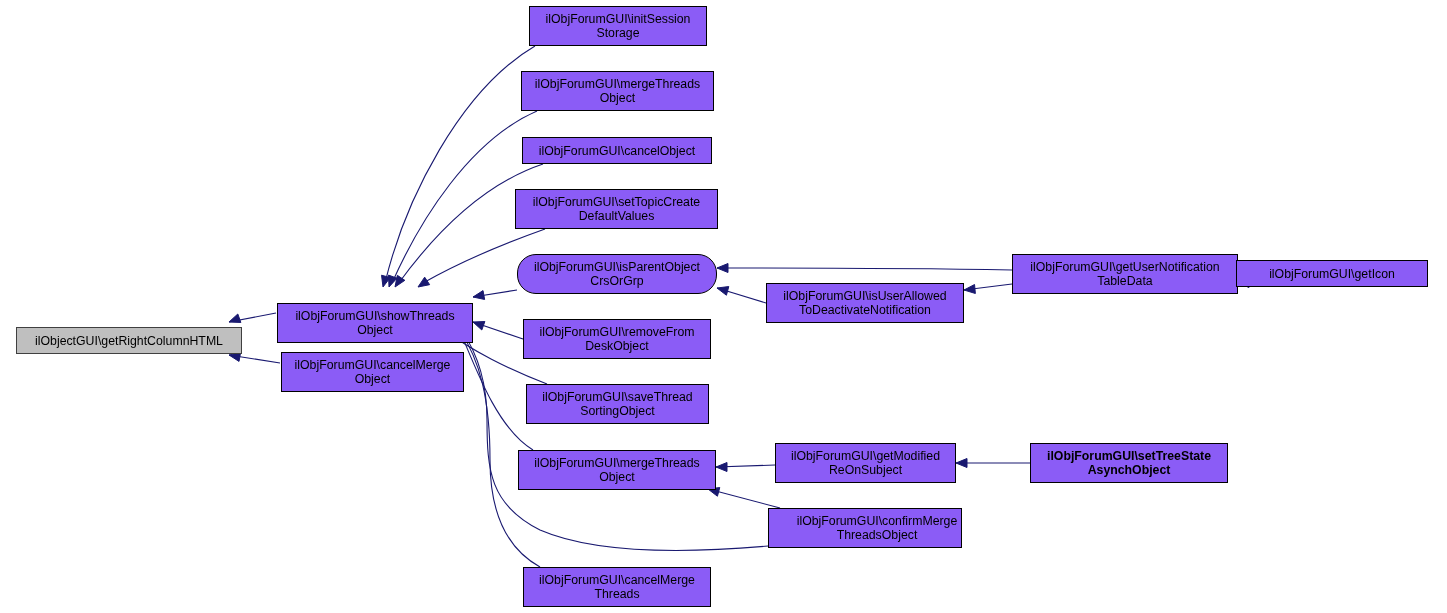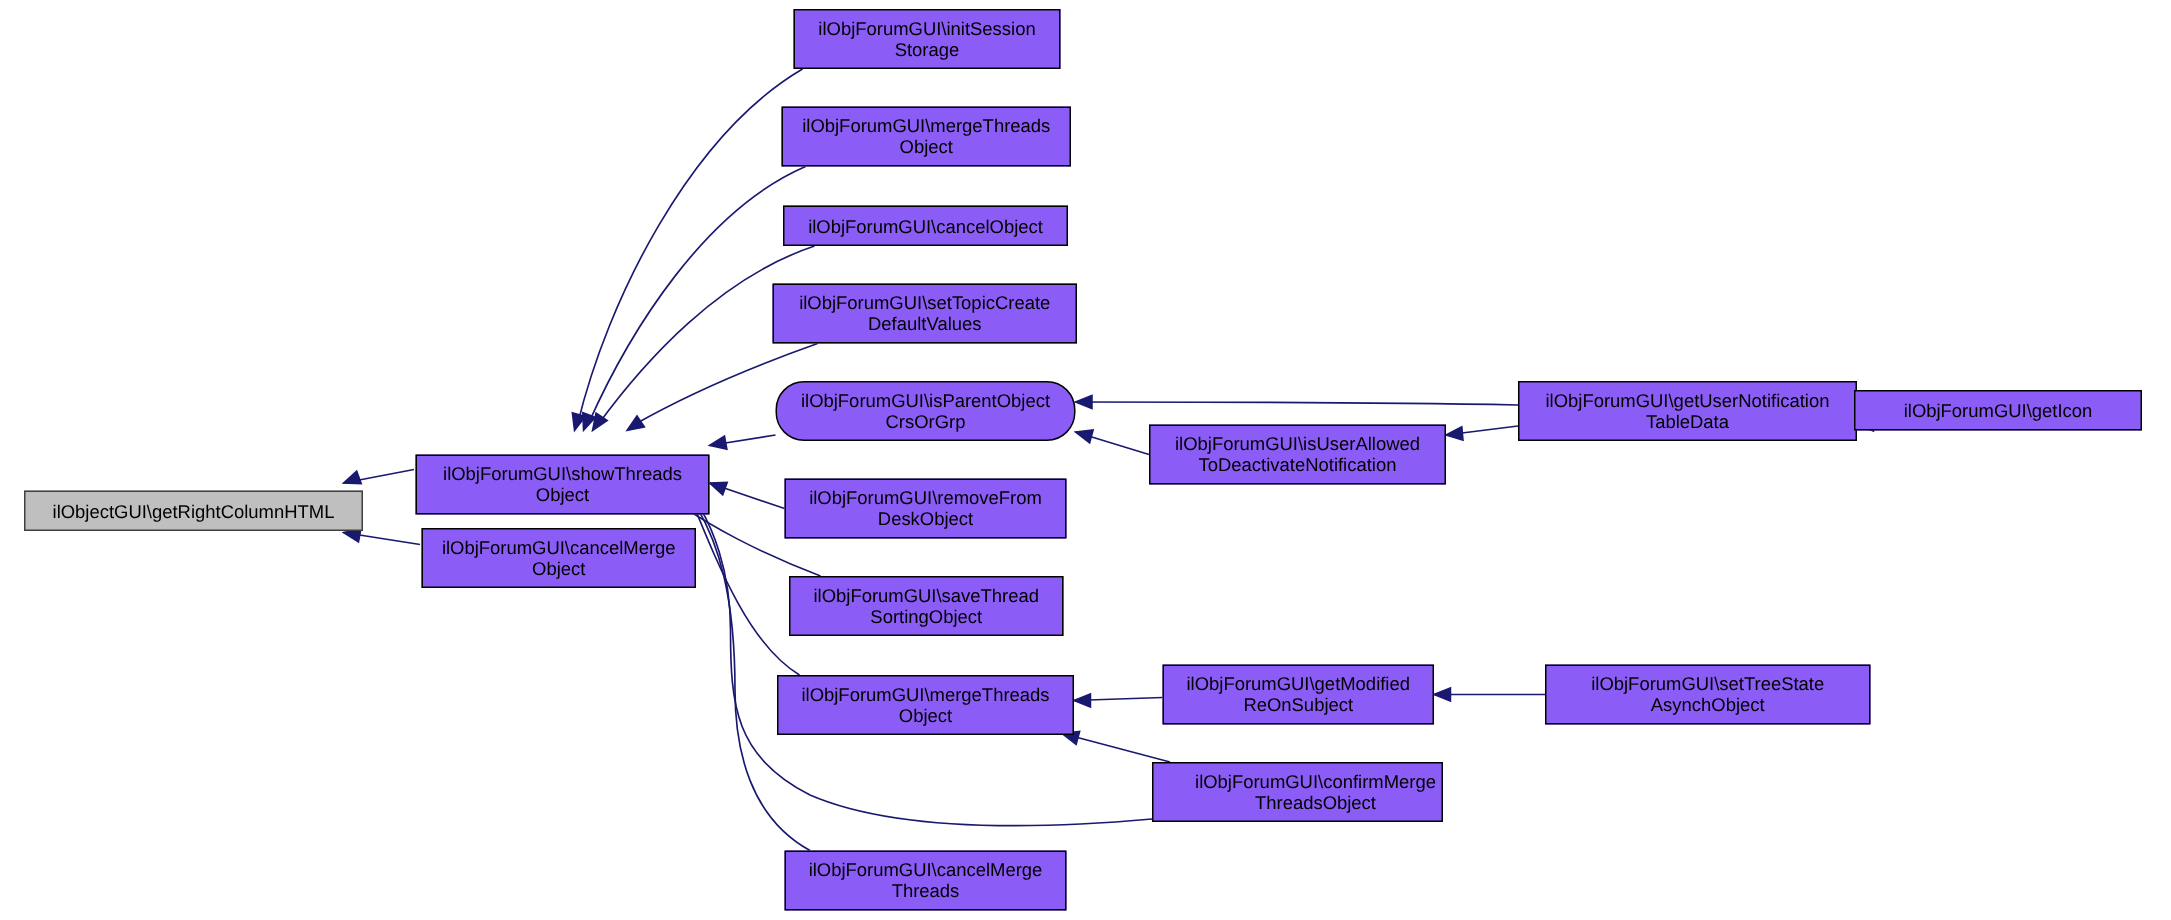--- a/index.html
+++ b/index.html
@@ -124,14 +124,14 @@
 Threads</div>
 <div class="node" style="left:766px;top:283px;width:198px;height:40px;">ilObjForumGUI\isUserAllowed
 ToDeactivateNotification</div>
 <div class="node" style="left:1012px;top:254px;width:226px;height:40px;">ilObjForumGUI\getUserNotification
 TableData</div>
 <div class="node" style="left:1236px;top:260px;width:192px;height:27px;">ilObjForumGUI\getIcon</div>
 <div class="node" style="left:775px;top:443px;width:181px;height:40px;">ilObjForumGUI\getModified
 ReOnSubject</div>
 <div class="node" style="left:768px;top:508px;width:194px;height:40px;padding-left:24px;">ilObjForumGUI\confirmMerge
 ThreadsObject</div>
-<div class="node" style="left:1030px;top:443px;width:217px;height:40px;">ilObjForumGUI\setTreeState
+<div class="node" style="left:1030px;top:443px;width:198px;height:40px;font-weight:bold;">ilObjForumGUI\setTreeState
 AsynchObject</div>
 
 </body></html>

